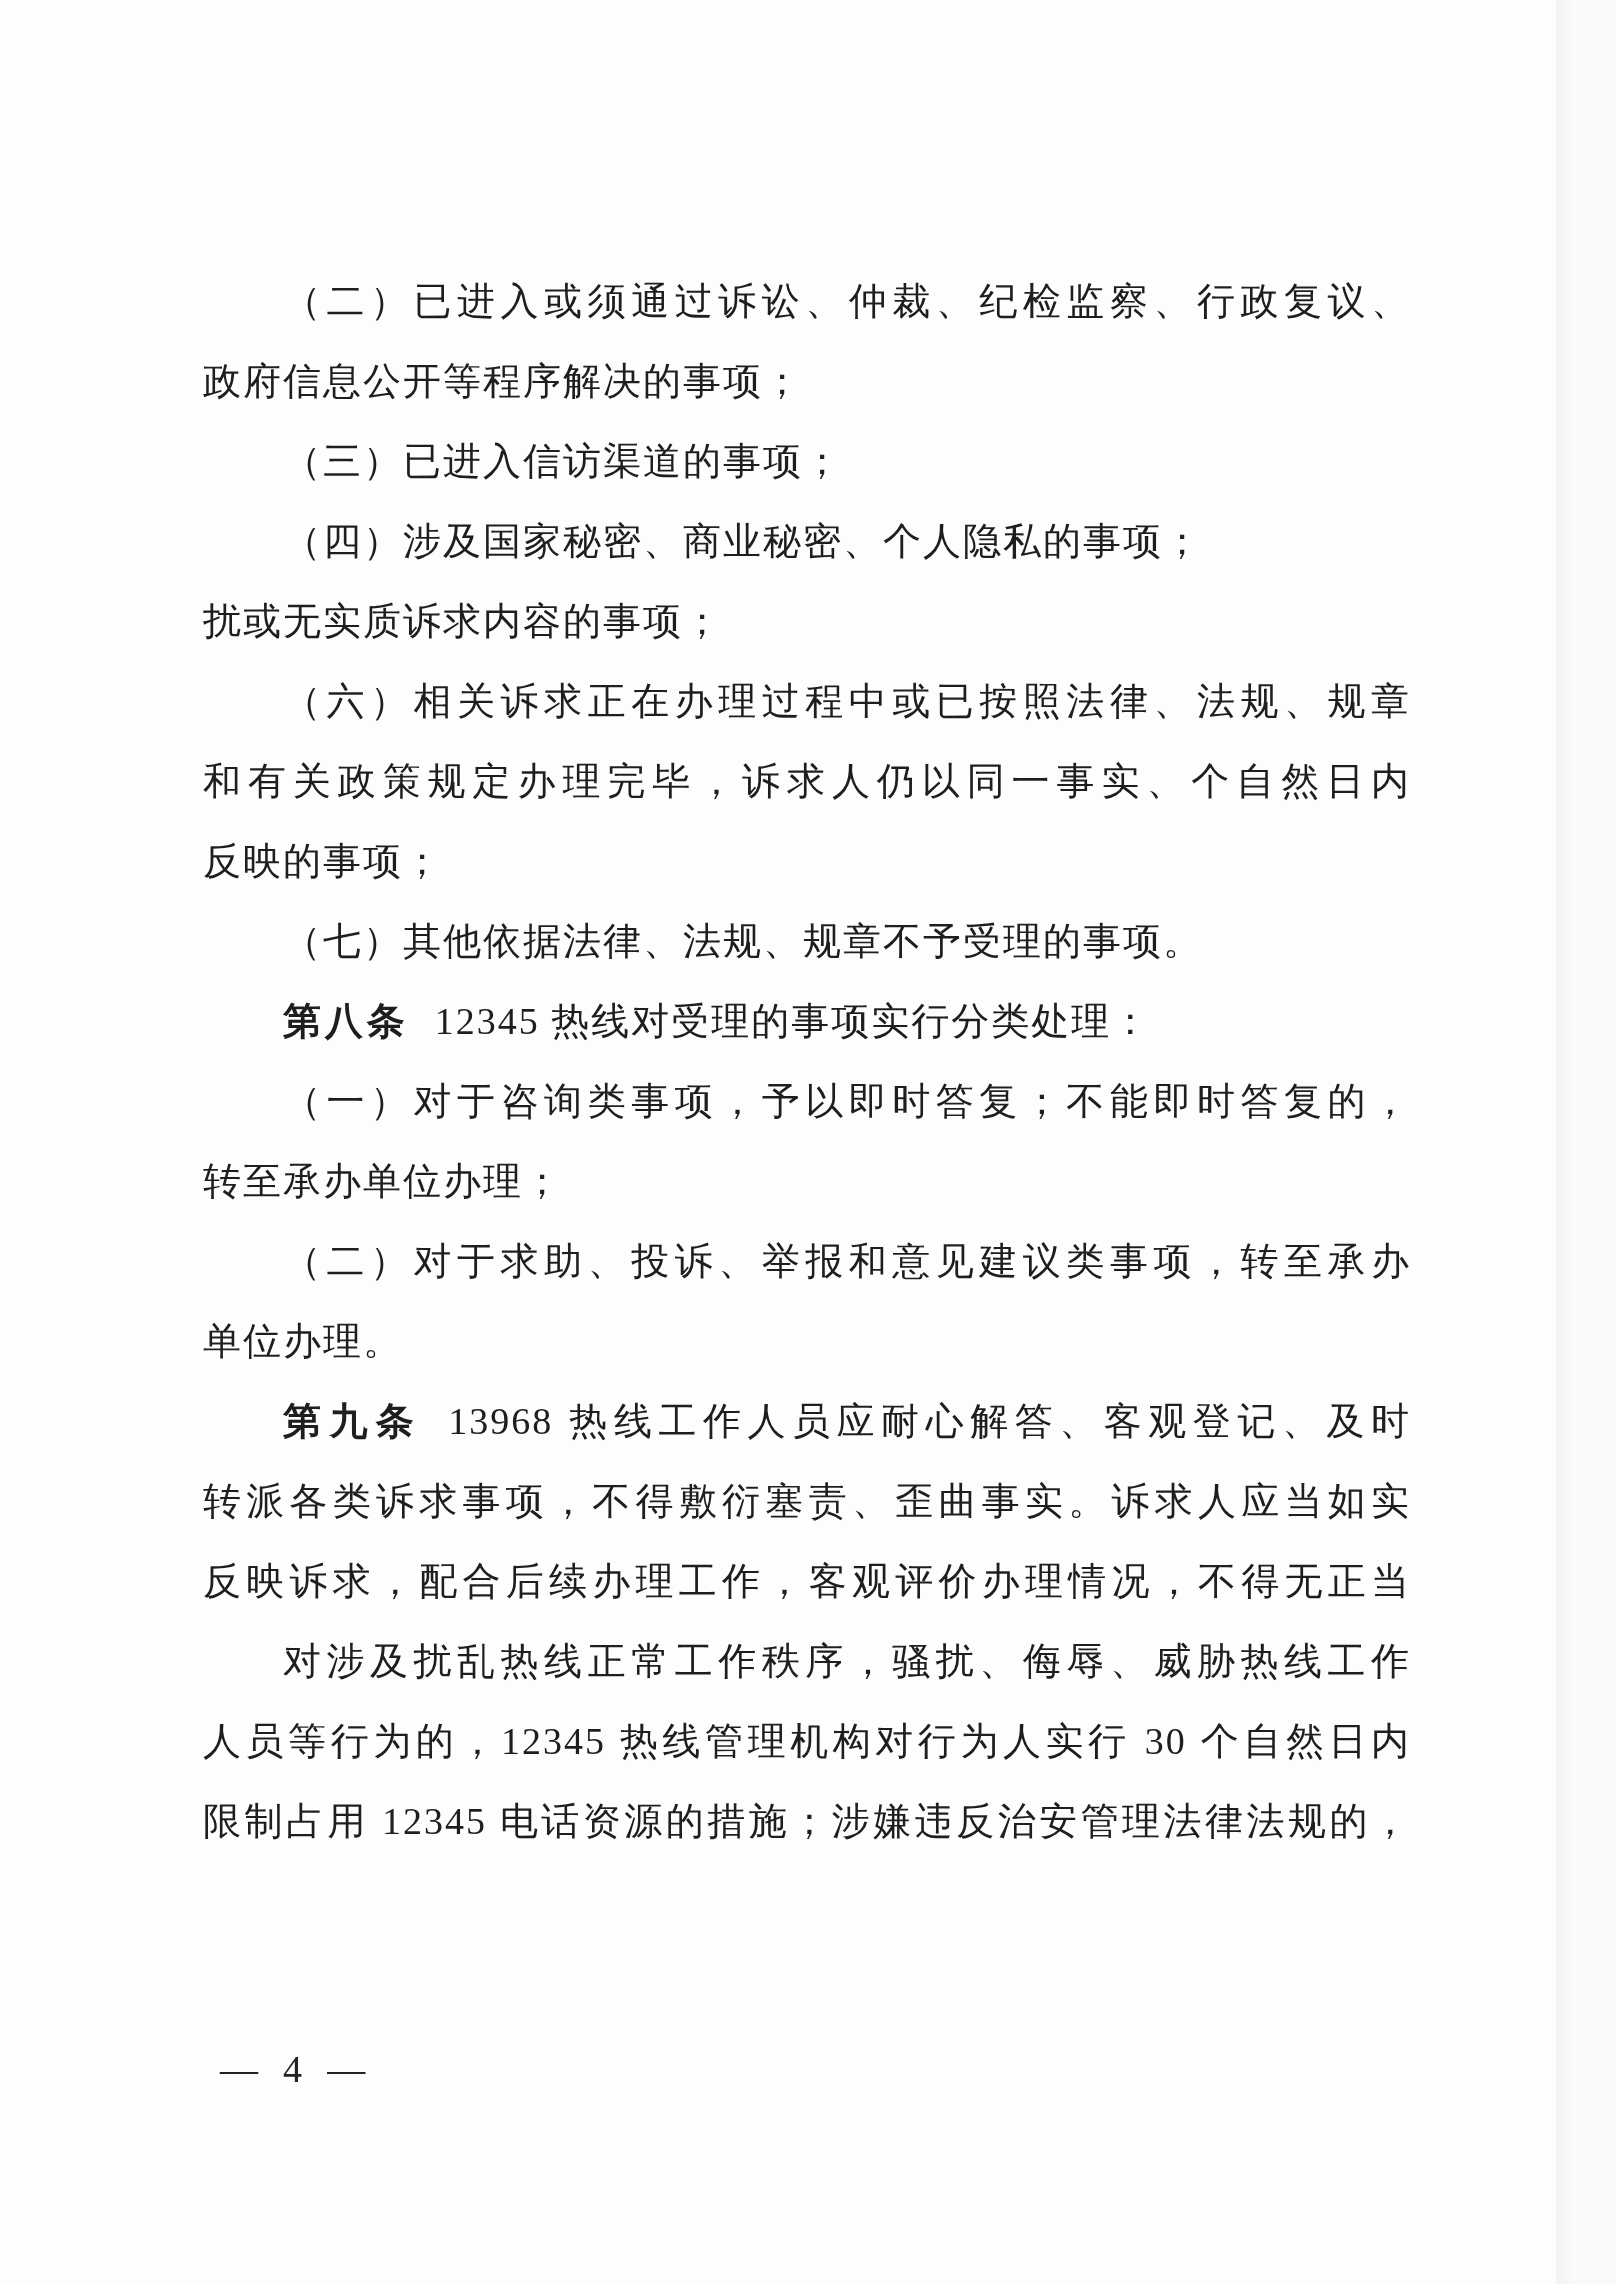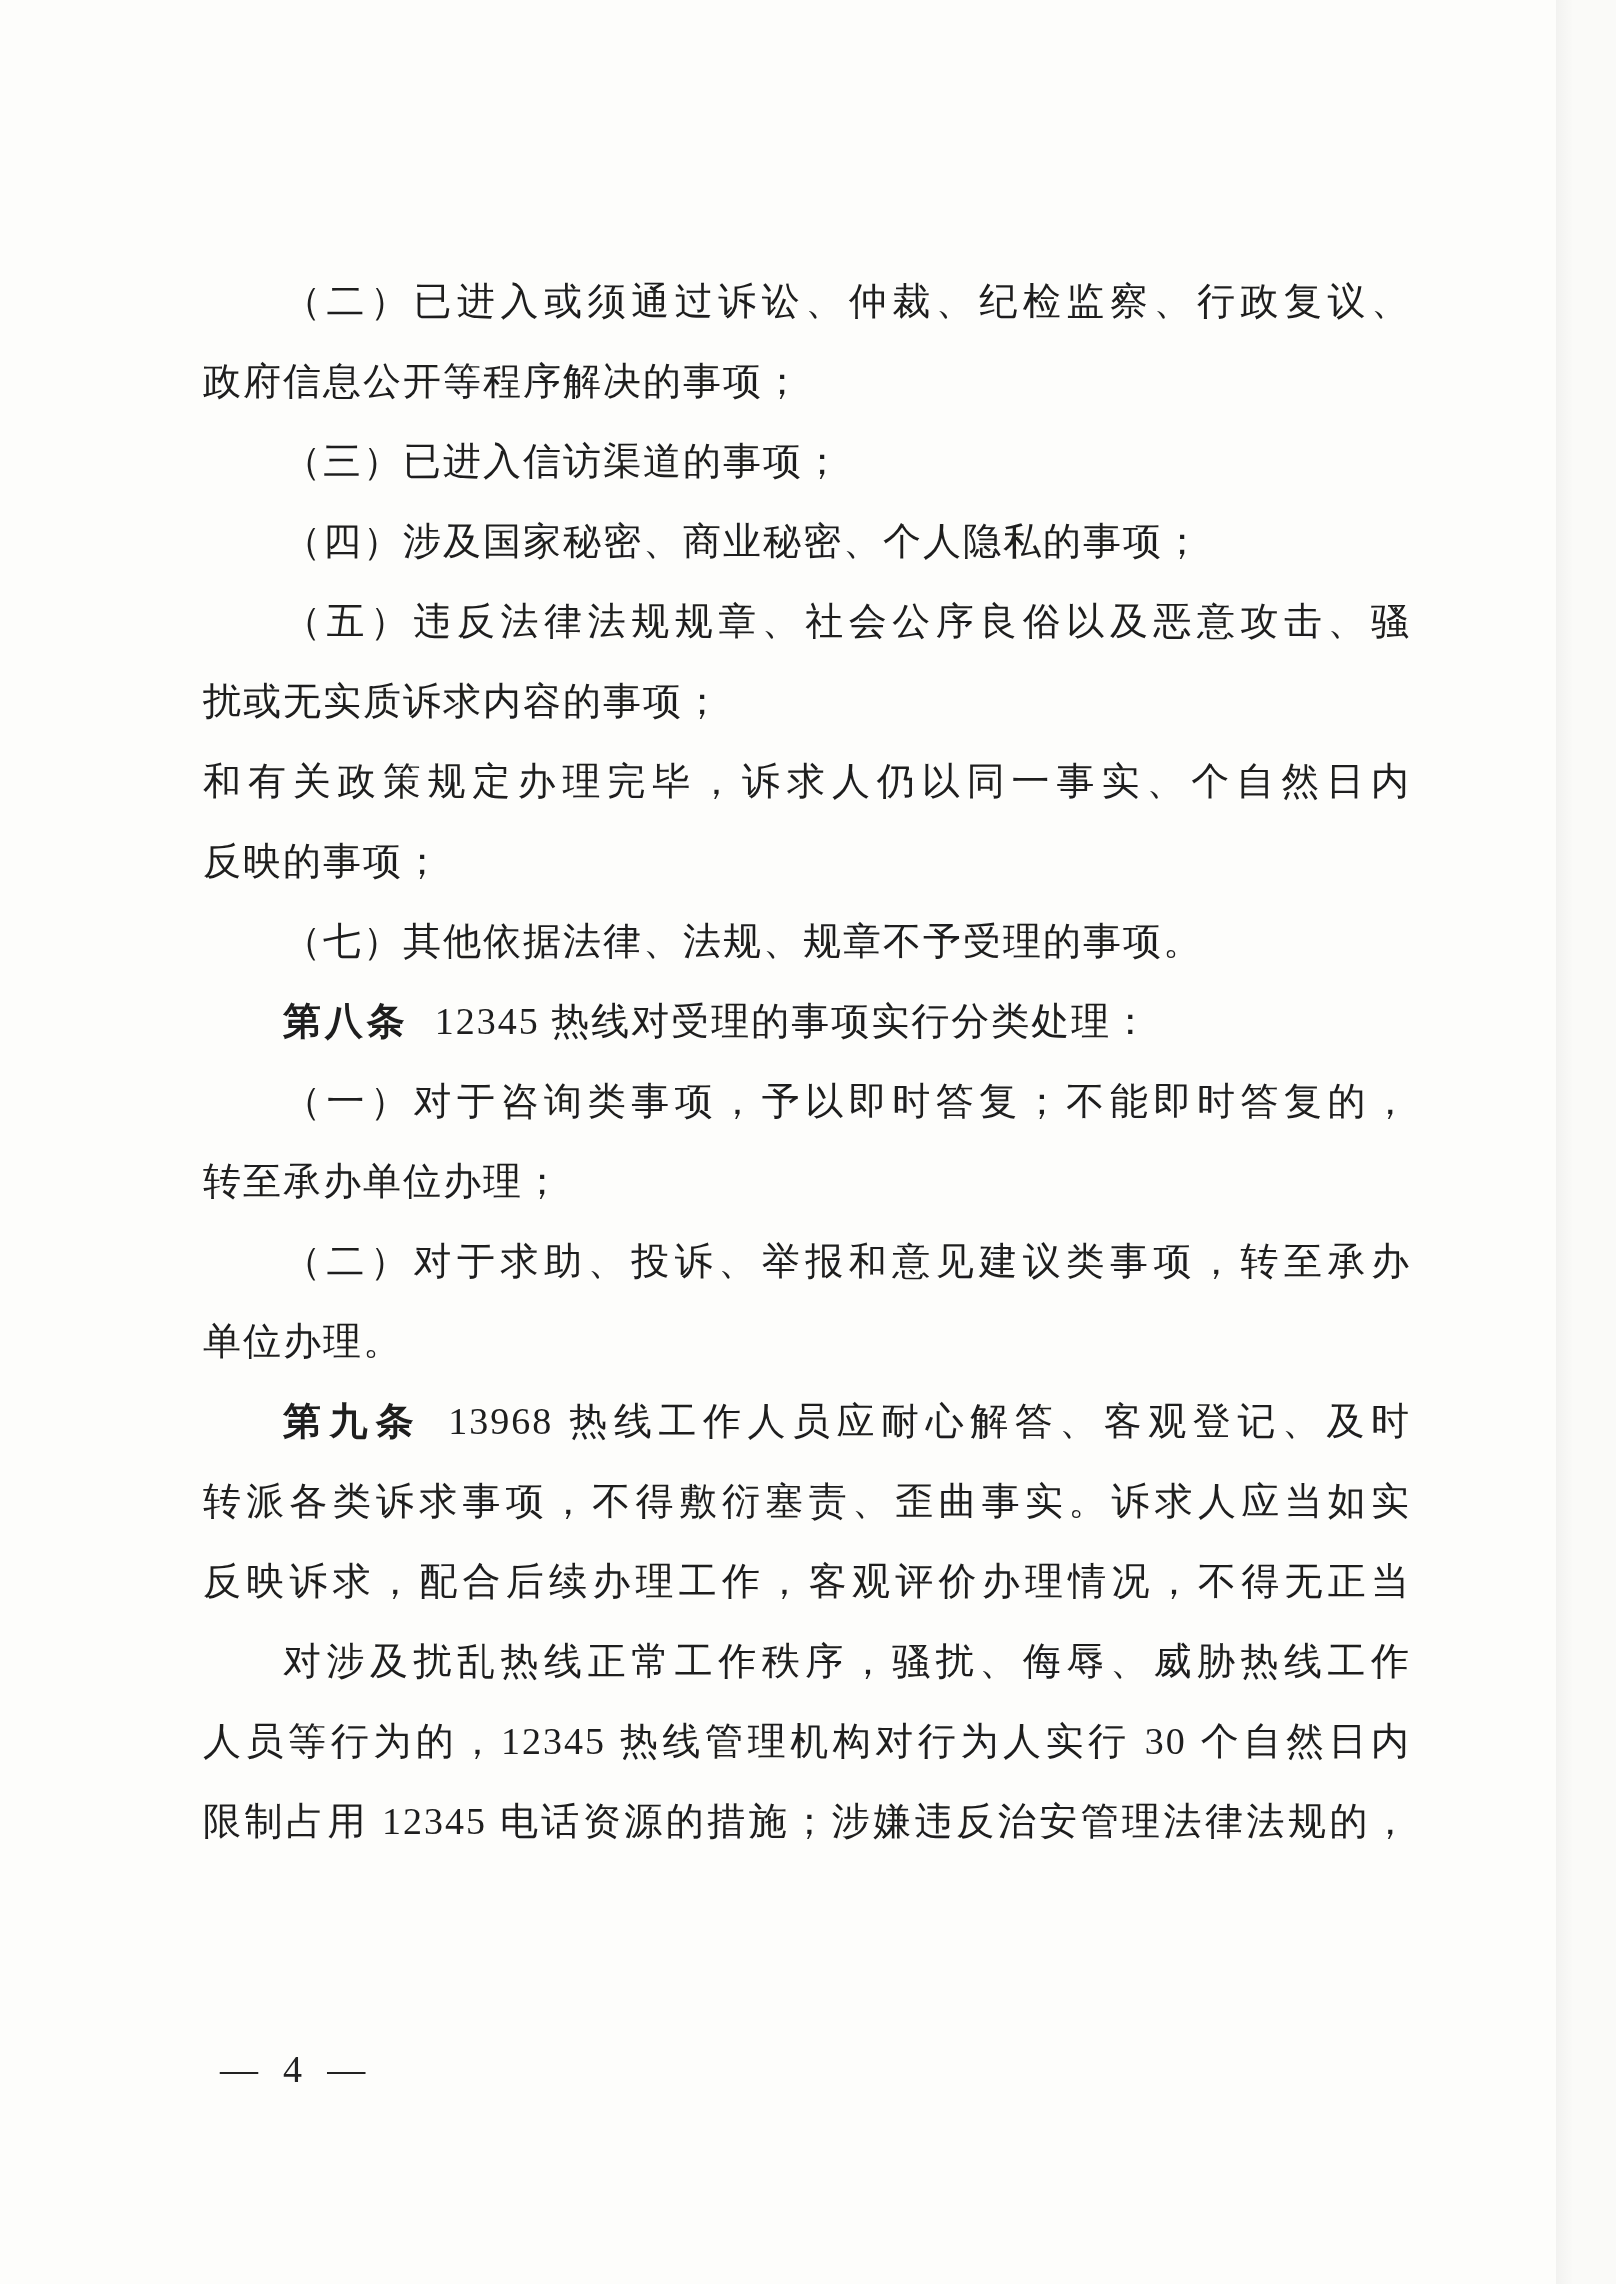--- a/index.html
+++ b/index.html
@@ -75,22 +75,22 @@
 
 <div class="page">
   <div class="scan-band"></div>
   <div class="edge-shade"></div>
 
   <div class="text-block">
       <div class="line indent fill"><span>（二）已进入或须通过诉讼、仲裁、纪检监察、行政复议、</span></div>
       <div class="line"><span>政府信息公开等程序解决的事项；</span></div>
       <div class="line indent"><span>（三）已进入信访渠道的事项；</span></div>
       <div class="line indent"><span>（四）涉及国家秘密、商业秘密、个人隐私的事项；</span></div>
-      <div class="line indent fill"><span>（五）违反法律法规规章、社会公序良俗以及恶意攻击、骚</span></div>
       <div class="line"><span>扰或无实质诉求内容的事项；</span></div>
+      <div class="line indent fill"><span>（六）相关诉求正在办理过程中或已按照法律、法规、规章</span></div>
       <div class="line fill"><span>和有关政策规定办理完毕，诉求人仍以同一事实、个自然日内</span></div>
       <div class="line"><span>反映的事项；</span></div>
       <div class="line indent"><span>（七）其他依据法律、法规、规章不予受理的事项。</span></div>
       <div class="line indent"><span class="article-label">第八条</span><span>12345 热线对受理的事项实行分类处理：</span></div>
       <div class="line indent fill"><span>（一）对于咨询类事项，予以即时答复；不能即时答复的，</span></div>
       <div class="line"><span>转至承办单位办理；</span></div>
       <div class="line indent fill"><span>（二）对于求助、投诉、举报和意见建议类事项，转至承办</span></div>
       <div class="line"><span>单位办理。</span></div>
       <div class="line indent fill"><span class="article-label">第九条</span><span>13968 热线工作人员应耐心解答、客观登记、及时</span></div>
       <div class="line fill"><span>转派各类诉求事项，不得敷衍塞责、歪曲事实。诉求人应当如实</span></div>

